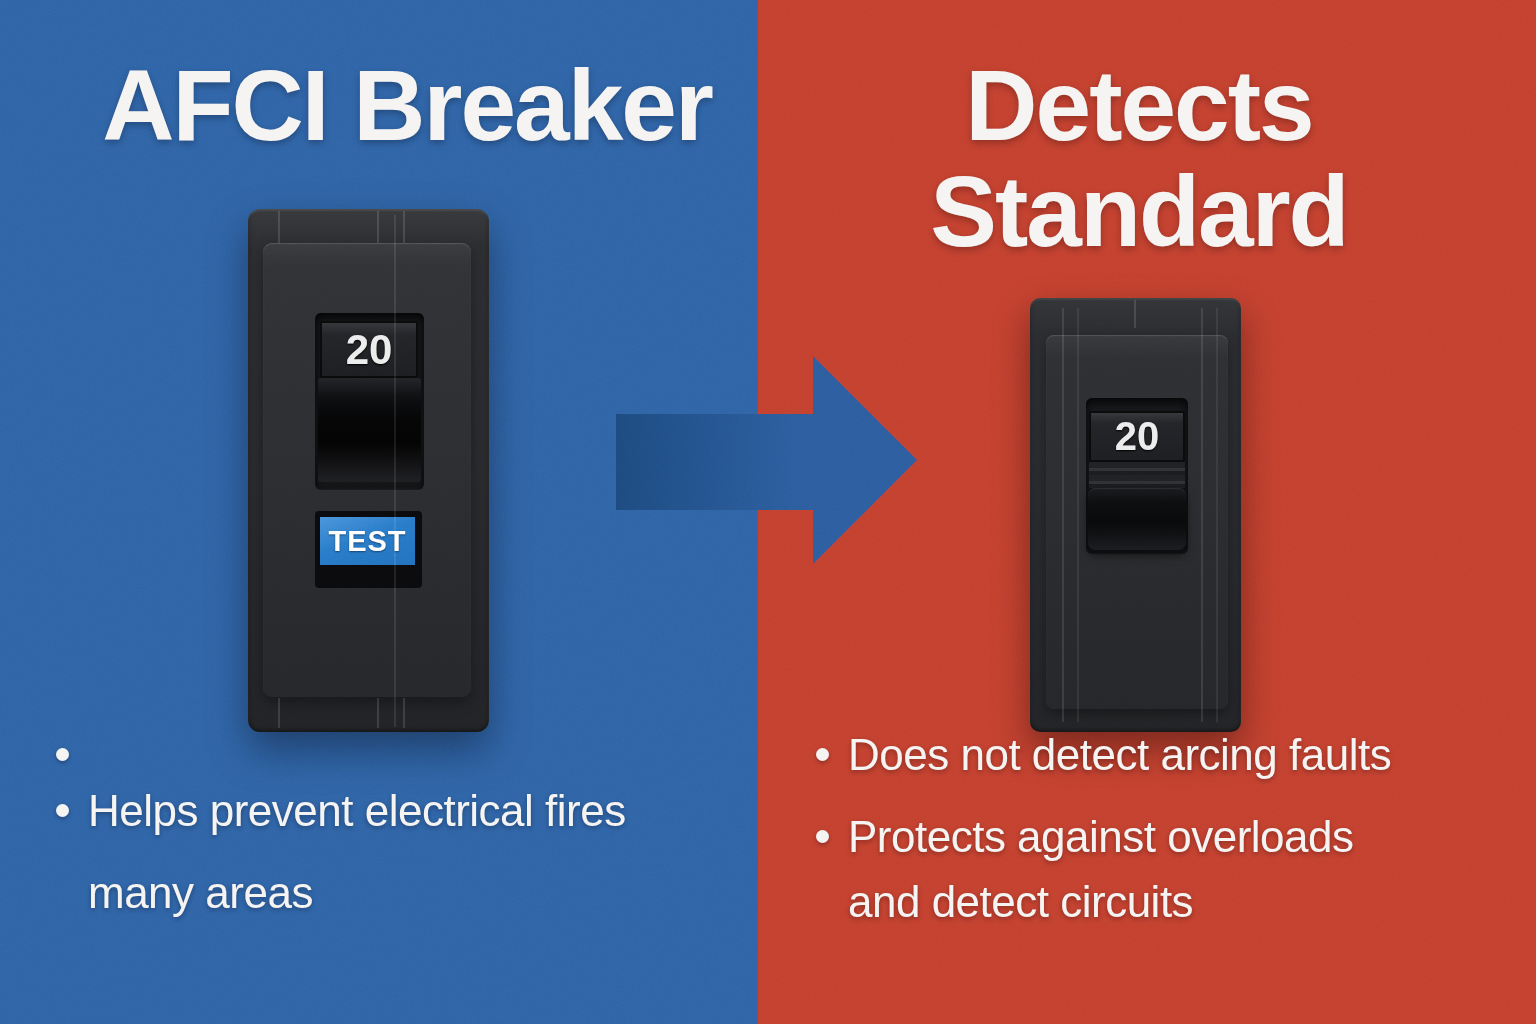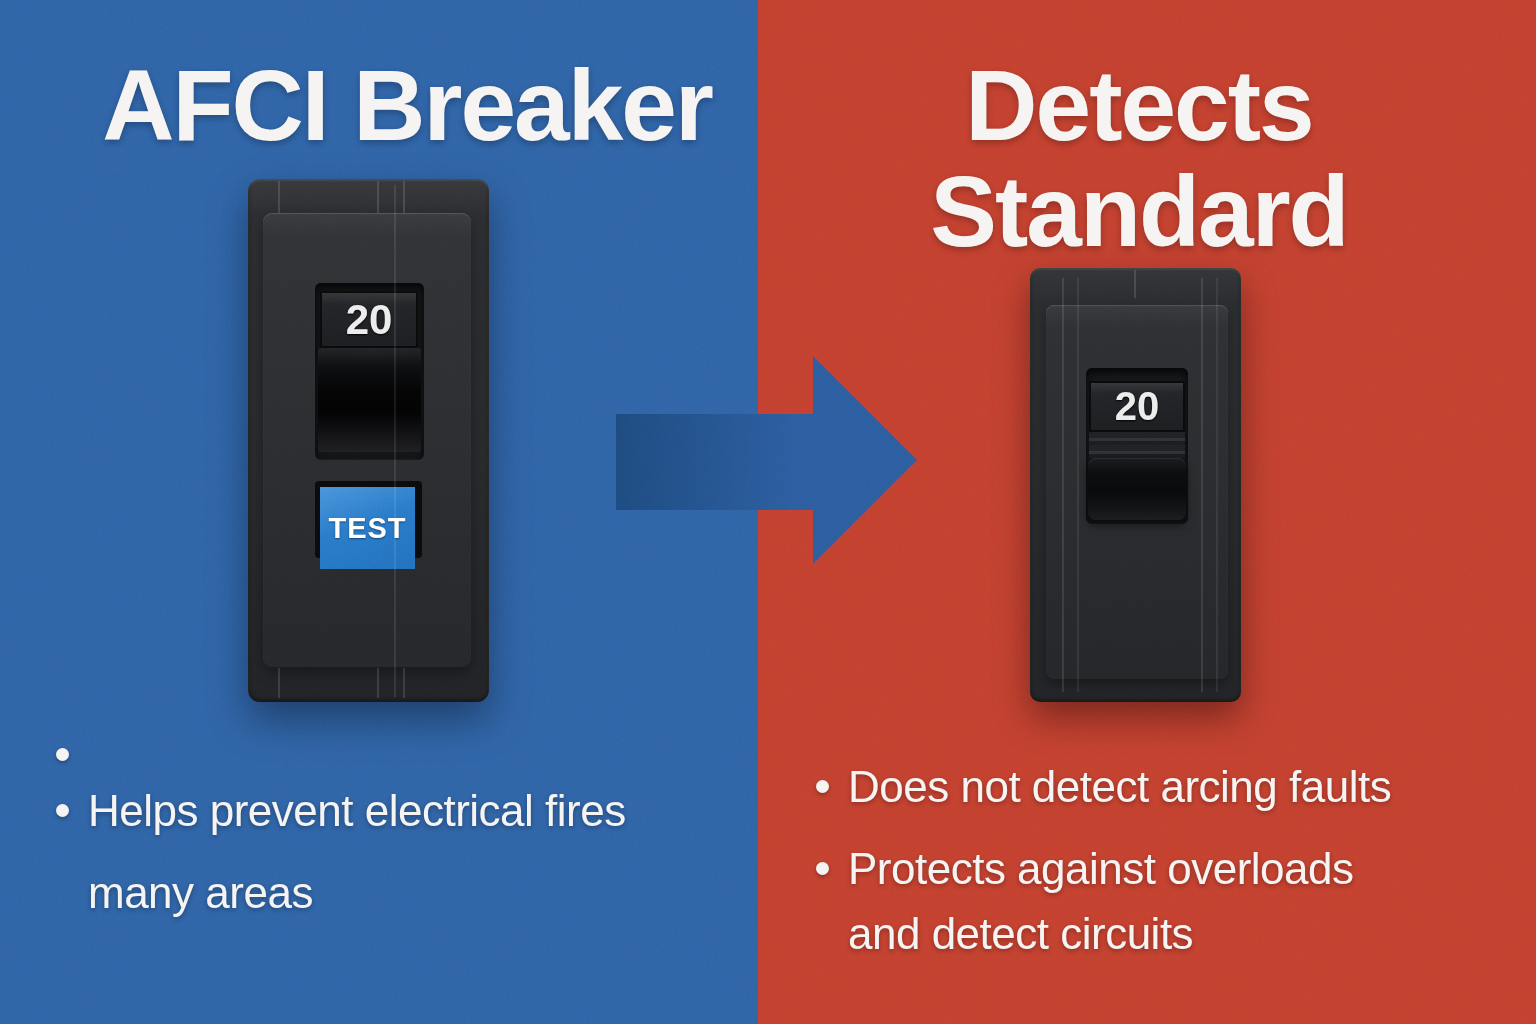--- a/index.html
+++ b/index.html
@@ -29,21 +29,21 @@
     left:616px;top:414px;width:198px;height:96px;
     background:linear-gradient(90deg,var(--arrow-dark,#1d4a7e) 0%,var(--arrow,#2c5c9e) 90%);
   }
   .arrow-head{
     left:813px;top:356px;width:0;height:0;
     border-top:104px solid transparent;border-bottom:104px solid transparent;
     border-left:104px solid var(--arrow,#2c5c9e);
   }
 
   
-  .breaker{position:absolute;z-index:5;}
+  .breaker{position:absolute;z-index:5;margin-top:30px;}
   .b-part{position:absolute;}
   .amp-plate{
     display:flex;align-items:center;justify-content:center;
     background:linear-gradient(180deg,#35363a 0%,#232428 22%,#1d1e21 100%);
     border:2px solid #0a0a0b;box-sizing:border-box;border-radius:2px;
     color:#ececec;font-weight:bold;text-shadow:0 1px 2px #000;
   }
   .seam{position:absolute;width:2px;background:rgba(255,255,255,.12);}
   .scratch{position:absolute;width:2px;background:rgba(255,255,255,.09);}
 
@@ -62,21 +62,21 @@
     left:67px;top:104px;width:109px;height:177px;border-radius:6px;background:#141517;
     box-shadow:inset 0 4px 9px rgba(0,0,0,.85), inset 0 -1px 2px rgba(255,255,255,.05);
   }
   .bl-plate{left:72px;top:112px;width:98px;height:57px;font-size:42px;}
   .bl-handle{
     left:70px;top:169px;width:103px;height:104px;border-radius:3px;
     background:linear-gradient(180deg,#232427 0%,#0e0f11 18%,#050506 40%,#030304 62%,#131315 84%,#1e1f22 100%);
   }
   .bl-test-bezel{left:67px;top:302px;width:107px;height:77px;background:#0b0b0d;border-radius:4px;}
   .bl-test-button{
-    left:5px;top:6px;width:95px;height:82px;
+    left:5px;top:6px;width:95px;height:48px;
     display:flex;align-items:center;justify-content:center;
     background:linear-gradient(160deg,#4a93da 0%,var(--test-button,#2879c8) 45%,#2270bd 100%);
     color:#ffffff;font-weight:bold;font-size:29px;letter-spacing:1px;
     text-shadow:0 1px 2px rgba(0,0,0,.45);
   }
 
   
   .breaker-r{
     left:1030px;top:268px;width:211px;height:434px;border-radius:10px;
     background:linear-gradient(180deg,#333437 0%,#2b2c2f 8%,#27282b 60%,#232427 100%);
@@ -102,21 +102,21 @@
     box-shadow:0 5px 10px rgba(0,0,0,.55), inset 0 1px 1px rgba(255,255,255,.08);
   }
 
   
   .bullets{
     position:absolute;z-index:6;color:var(--text,#f5f4f2);
     font-size:44px;line-height:65px;letter-spacing:-0.5px;
     text-shadow:0 2px 5px rgba(0,0,0,.33);
   }
   .bullets-left{left:56px;top:722px;}
-  .bullets-right{left:816px;top:754px;}
+  .bullets-right{left:816px;top:722px;}
   .bullet-item{display:flex;margin-bottom:17px;}
   .dot{flex:0 0 auto;width:13px;height:13px;border-radius:50%;background:var(--text,#f5f4f2);margin:26px 19px 0 0;box-shadow:0 2px 4px rgba(0,0,0,.3);}
   .no-dot .dot{visibility:hidden;}
   .b-line{display:block;white-space:nowrap;}
 
   
   .grain{position:absolute;left:0;top:0;z-index:20;pointer-events:none;mix-blend-mode:overlay;opacity:.16;}
 </style>
 </head>
 <body>

